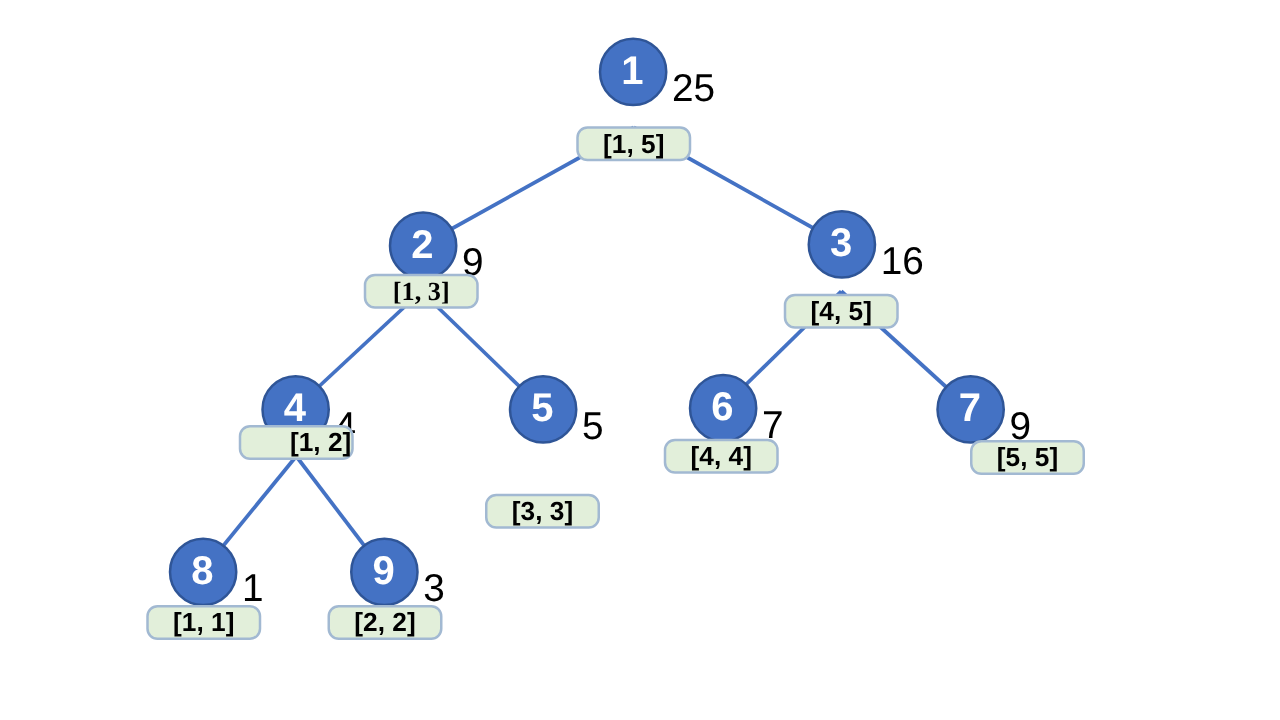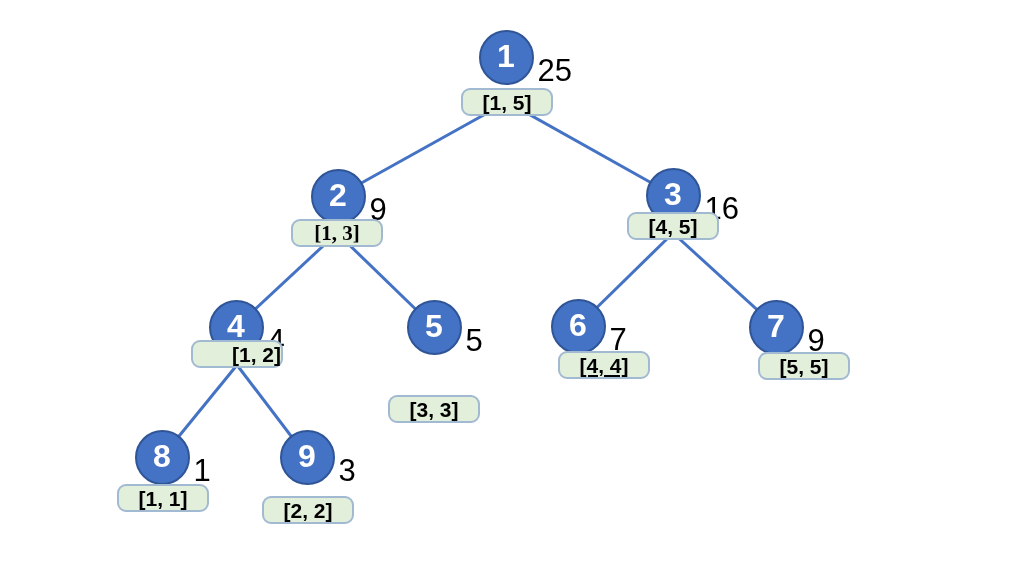--- a/index.html
+++ b/index.html
@@ -78,73 +78,73 @@
       <line x1="673" y1="233" x2="578" y2="326" stroke="#4472C4" stroke-width="3"></line>
       <line x1="673" y1="233" x2="776" y2="327" stroke="#4472C4" stroke-width="3"></line>
       <line x1="237" y1="365" x2="162" y2="457" stroke="#4472C4" stroke-width="3"></line>
       <line x1="237" y1="365" x2="307" y2="457" stroke="#4472C4" stroke-width="3"></line>
     </svg>
   <div id="nodes-layer">
       <div class="node-circle" style="left: 478.5px; top: 29.5px;">
         <span class="node-number">1</span>
       </div>
       <div class="node-value" style="left: 537.5px; top: 55px;">25</div>
-      <div class="range-box" style="left: 461px; top: 88px;">
+      <div class="range-box" style="left: 461px; top: 101px;">
         <span class="range-text">[1, 5]</span>
       </div>
       <div class="node-circle" style="left: 310.5px; top: 168.5px;">
         <span class="node-number">2</span>
       </div>
       <div class="node-value" style="left: 369.5px; top: 194px;">9</div>
       <div class="range-box" style="left: 291px; top: 219px; font-family: Liberation Serif, serif;">
         <span class="range-text">[1, 3]</span>
       </div>
       <div class="node-circle" style="left: 645.5px; top: 167.5px;">
         <span class="node-number">3</span>
       </div>
       <div class="node-value" style="left: 704.5px; top: 193px;">16</div>
-      <div class="range-box" style="left: 627px; top: 212px;">
+      <div class="range-box" style="left: 627px; top: 235px;">
         <span class="range-text">[4, 5]</span>
       </div>
       <div class="node-circle" style="left: 208.5px; top: 299.5px;">
         <span class="node-number">4</span>
       </div>
       <div class="node-value" style="left: 267.5px; top: 325px;">4</div>
       <div class="range-box" style="left: 191px; top: 340px; justify-content: flex-end;">
         <span class="range-text">[1, 2]</span>
       </div>
       <div class="node-circle" style="left: 406.5px; top: 299.5px;">
         <span class="node-number">5</span>
       </div>
       <div class="node-value" style="left: 465.5px; top: 325px;">5</div>
       <div class="range-box" style="left: 388px; top: 351px; margin-top: 44px;">
         <span class="range-text">[3, 3]</span>
       </div>
       <div class="node-circle" style="left: 550.5px; top: 298.5px;">
         <span class="node-number">6</span>
       </div>
       <div class="node-value" style="left: 609.5px; top: 324px;">7</div>
-      <div class="range-box" style="left: 558px; top: 351px; text-decoration: underline;">
+      <div class="range-box" style="left: 531px; top: 351px;">
         <span class="range-text">[4, 4]</span>
       </div>
       <div class="node-circle" style="left: 748.5px; top: 299.5px;">
         <span class="node-number">7</span>
       </div>
       <div class="node-value" style="left: 807.5px; top: 325px;">9</div>
-      <div class="range-box" style="left: 758px; top: 352px;">
+      <div class="range-box" style="left: 776px; top: 352px;">
         <span class="range-text">[5, 5]</span>
       </div>
       <div class="node-circle" style="left: 134.5px; top: 429.5px;">
         <span class="node-number">8</span>
       </div>
       <div class="node-value" style="left: 193.5px; top: 455px;">1</div>
       <div class="range-box" style="left: 117px; top: 484px;">
         <span class="range-text">[1, 1]</span>
       </div>
       <div class="node-circle" style="left: 279.5px; top: 429.5px;">
         <span class="node-number">9</span>
       </div>
       <div class="node-value" style="left: 338.5px; top: 455px;">3</div>
-      <div class="range-box" style="left: 262px; top: 484px; margin-top: 12px;">
+      <div class="range-box" style="left: 262px; top: 484px;">
         <span class="range-text">[2, 2]</span>
       </div>
     </div>
 </div>
 
 </body></html>

